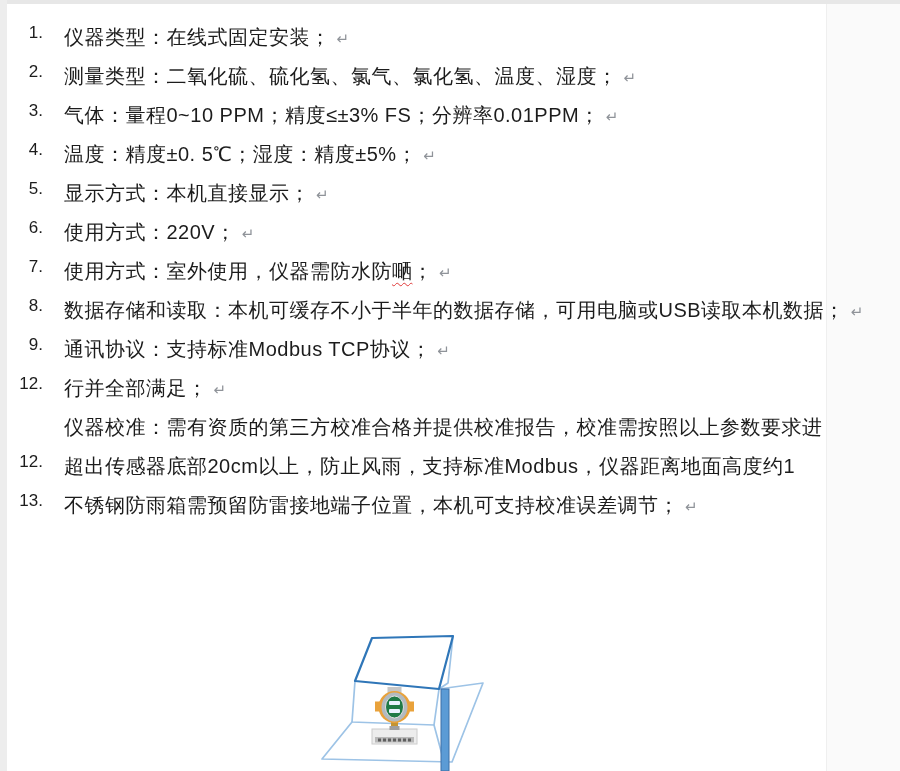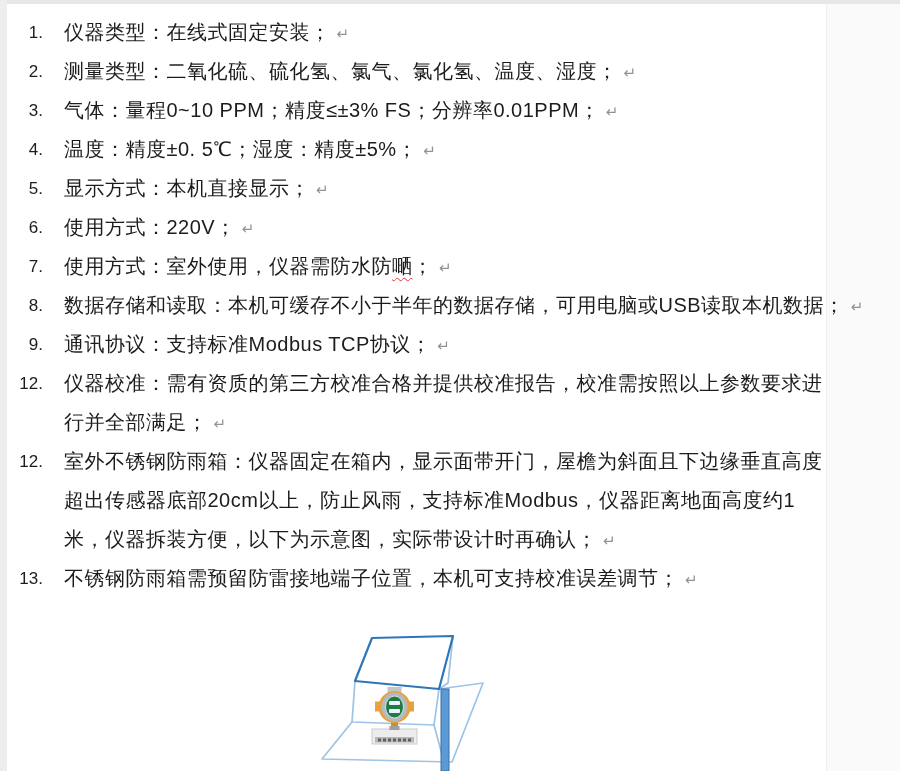--- a/index.html
+++ b/index.html
@@ -13,21 +13,21 @@
   .edge-left{position:absolute;top:0;left:0;width:7px;height:771px;background:#ededed;}
   .outside-right{position:absolute;top:4px;left:826px;width:74px;height:767px;background:#fafafa;border-left:1px solid #efefef;box-sizing:border-box;}
   .doc{position:absolute;top:4px;left:7px;width:819px;padding-top:9px;}
   .item{display:flex;align-items:flex-start;}
   .num{
     flex:0 0 57px;box-sizing:border-box;padding-right:21px;text-align:right;
     font-size:17px;line-height:39px;color:#1c1c1c;
   }
   .content{flex:1;min-width:0;}
   .line{
-    height:39px;line-height:39px;font-size:20px;letter-spacing:0.5px;
+    height:39px;line-height:49px;font-size:20px;letter-spacing:0.5px;
     white-space:nowrap;color:#1c1c1c;
   }
   .pilcrow{
     color:#8f9399;font-size:15px;margin-left:6px;letter-spacing:0;vertical-align:baseline;
   }
   .squiggle{
     text-decoration:underline wavy #e03a3a;
     text-decoration-thickness:1px;
     text-underline-offset:4px;
   }
@@ -101,32 +101,30 @@
   <div class="item">
     <span class="num">9.</span>
     <div class="content">
         <div class="line"><span>通讯协议：支持标准Modbus TCP协议；</span><span class="pilcrow">↵</span></div>
       </div>
   </div>
 
   <div class="item">
     <span class="num">12.</span>
     <div class="content">
+      <div class="line"><span>行并全部满足；</span><span class="pilcrow">↵</span></div>
       <div class="line"><span>仪器校准：需有资质的第三方校准合格并提供校准报告，校准需按照以上参数要求进</span></div>
-      <div class="line"><span>行并全部满足；</span><span class="pilcrow">↵</span></div>
     </div>
   </div>
 
 
   <div class="item">
     <span class="num">12.</span>
     <div class="content">
-      <div class="line"><span>室外不锈钢防雨箱：仪器固定在箱内，显示面带开门，屋檐为斜面且下边缘垂直高度</span></div>
       <div class="line"><span>超出传感器底部20cm以上，防止风雨，支持标准Modbus，仪器距离地面高度约1</span></div>
-      <div class="line"><span>米，仪器拆装方便，以下为示意图，实际带设计时再确认；</span><span class="pilcrow">↵</span></div>
     </div>
   </div>
 
   <div class="item">
     <span class="num">13.</span>
     <div class="content">
         <div class="line"><span>不锈钢防雨箱需预留防雷接地端子位置，本机可支持校准误差调节；</span><span class="pilcrow">↵</span></div>
       </div>
   </div>
 

